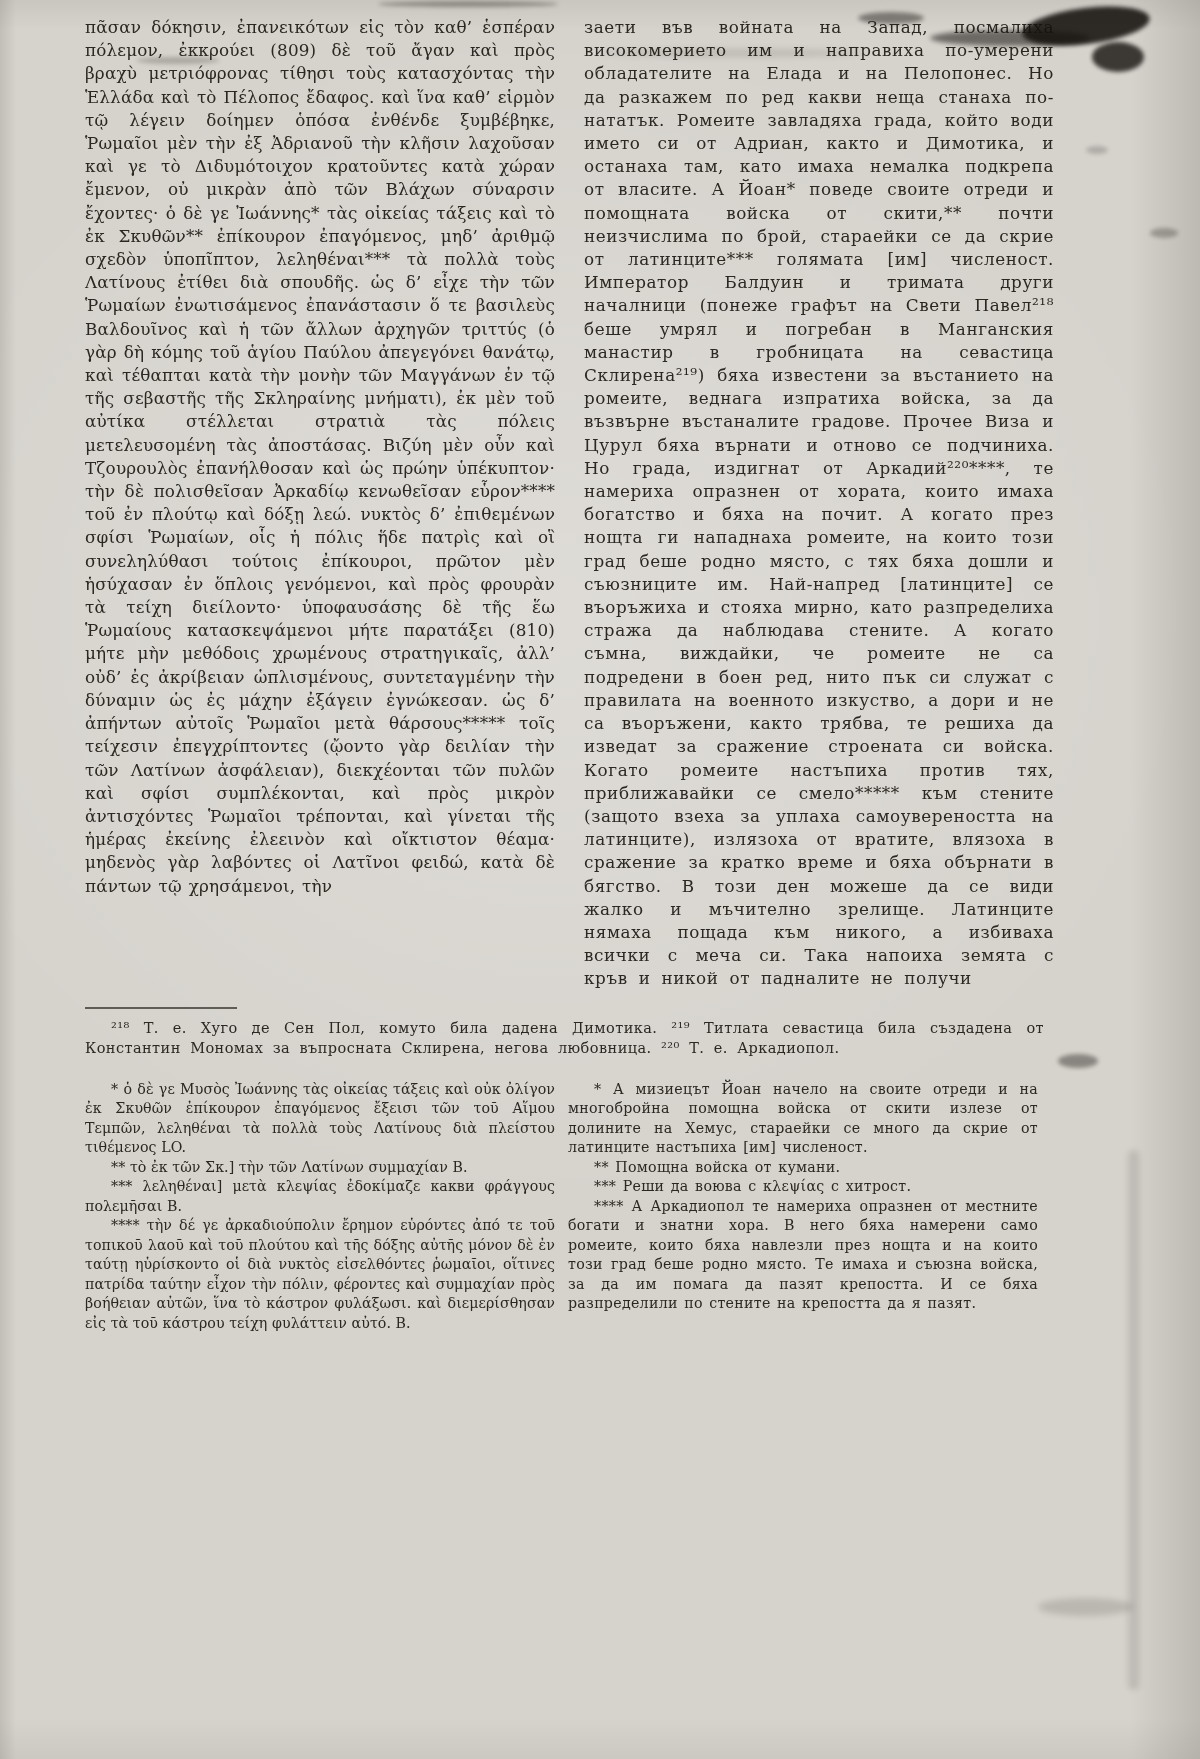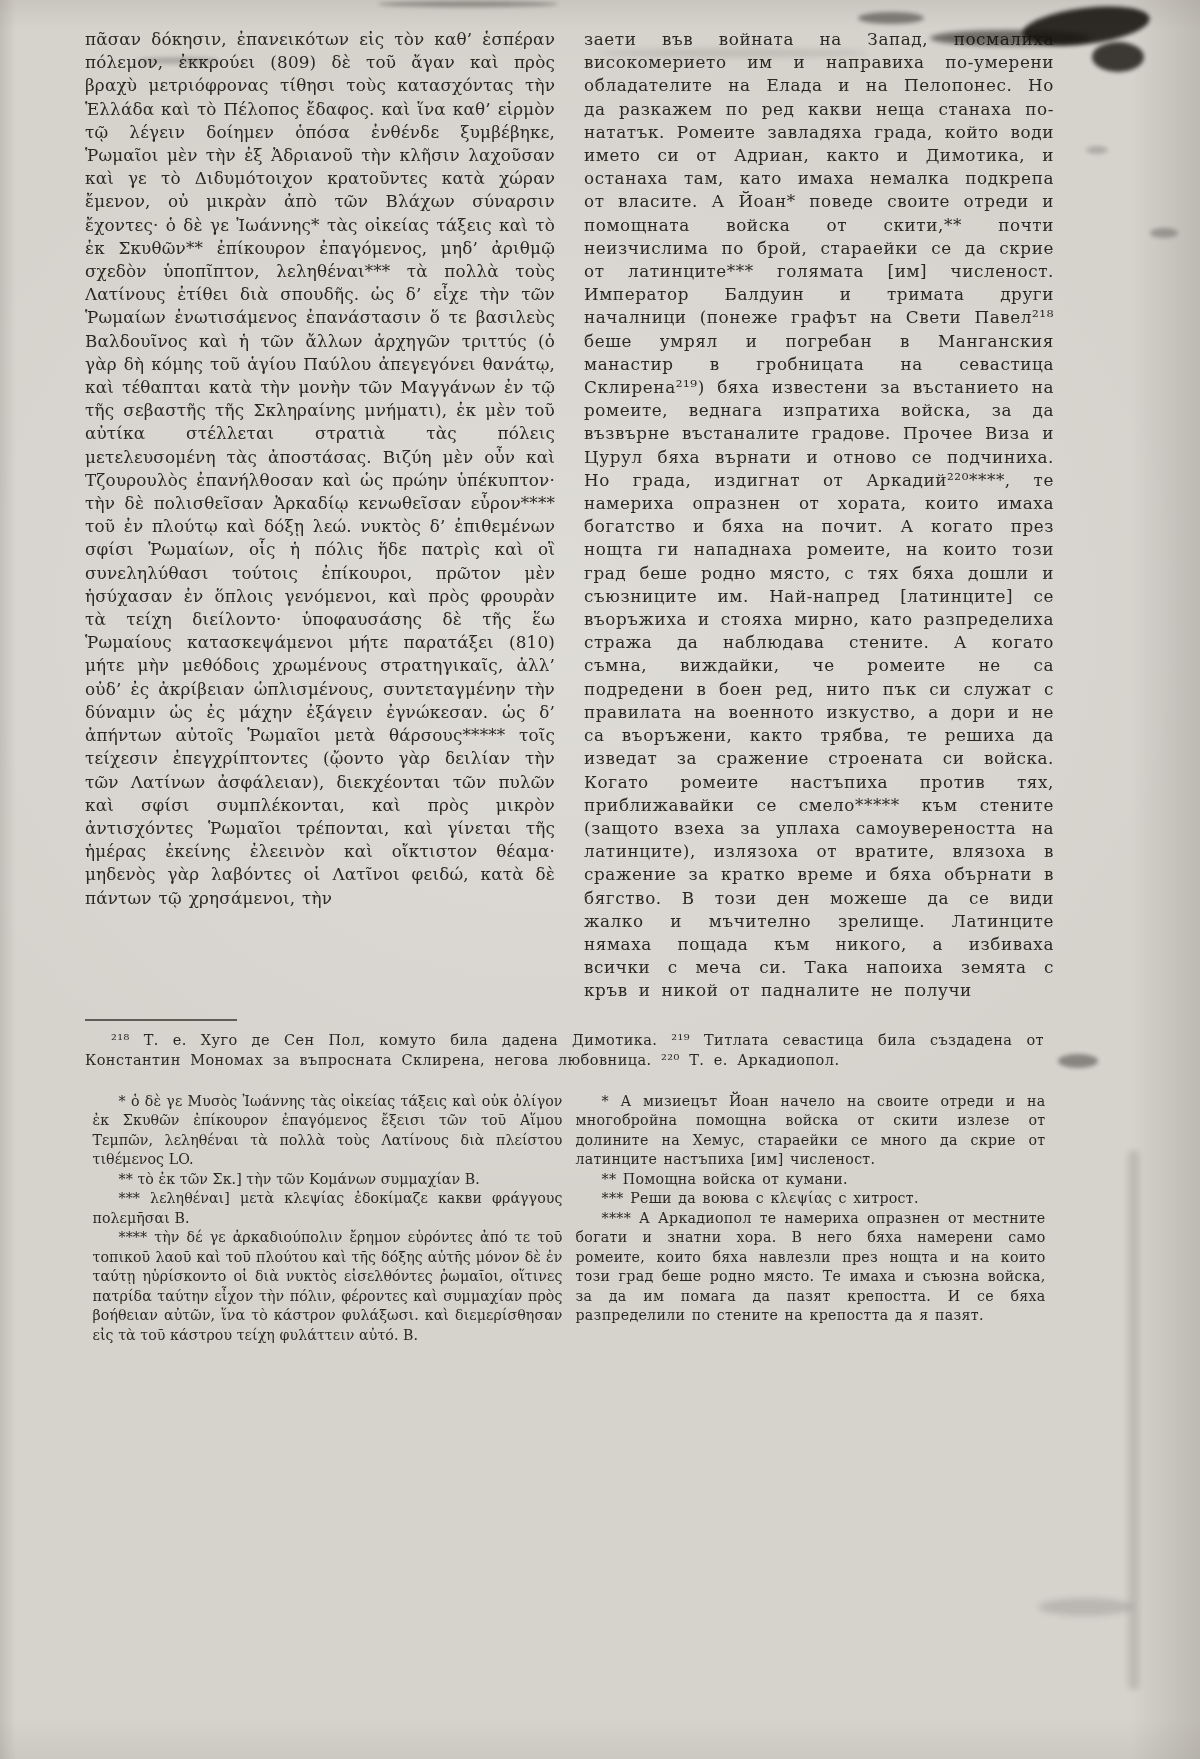--- a/index.html
+++ b/index.html
@@ -33,21 +33,21 @@
     white-space: nowrap;
   }
   .header-rule {
     position: absolute; left: 300px; top: 54px;
     width: 262px; height: 2px; background: rgba(62,58,50,0.55);
   }
 
   
   .main-columns {
     display: flex; gap: 29px;
-    margin: 28px 147px 0 85px;
+    margin: 16px 147px 0 85px;
   }
   .col { width: 470px; flex: 0 0 470px; }
   .main-text {
     margin: 0;
     font-size: 16.8px;
     line-height: 23.2px;
     text-align: justify;
     hyphens: none;
   }
   .main-text.greek { letter-spacing: 0.01em; word-spacing: 0.08em; }
@@ -58,21 +58,21 @@
   .footnote-rule {
     width: 152px; height: 2px; background: rgba(55,52,45,0.75);
     margin: 0 0 9px 0;
   }
   .numbered-notes {
     margin: 0 9px 22px 0;
     font-size: 14.5px; line-height: 20px;
     text-align: justify; text-indent: 26px;
     letter-spacing: 0.03em; word-spacing: 0.30em;
   }
-  .fn-columns { display: flex; gap: 13px; justify-content: center; }
+  .fn-columns { display: flex; gap: 13px; }
   .fn-col { width: 470px; flex: 0 0 470px; }
   .fn-col p {
     margin: 0;
     font-size: 14.2px; line-height: 19.5px;
     text-align: justify; text-indent: 26px;
     hyphens: none;
   }
   .fn-col.greek p { letter-spacing: 0.005em; }
   .fn-col.bulgarian p { letter-spacing: 0.02em; word-spacing: 0.12em; }
 
@@ -106,21 +106,21 @@
     </div>
   </div>
 
   <div class="notes-section">
     <div class="footnote-rule"></div>
     <p class="numbered-notes">²¹⁸ Т. е. Хуго де Сен Пол, комуто била дадена Димотика. ²¹⁹ Титлата севастица била създадена от Константин Мономах за въпросната Склирена, негова любовница. ²²⁰ Т. е. Аркадиопол.</p>
 
     <div class="fn-columns">
       <div class="fn-col greek">
         <p>* ὁ δὲ γε Μυσὸς Ἰωάννης τὰς οἰκείας τάξεις καὶ οὐκ ὀλίγον ἐκ Σκυθῶν ἐπίκουρον ἐπαγόμενος ἔξεισι τῶν τοῦ Αἵμου Τεμπῶν, λεληθέναι τὰ πολλὰ τοὺς Λατίνους διὰ πλείστου τιθέμενος LO.</p>
-        <p>** τὸ ἐκ τῶν Σκ.] τὴν τῶν Κομάνων συμμαχίαν Β.</p>
+        <p>** τὸ ἐκ τῶν Σκ.] τὴν τῶν Λατίνων συμμαχίαν Β.</p>
         <p>*** λεληθέναι] μετὰ κλεψίας ἐδοκίμαζε какви φράγγους πολεμῆσαι Β.</p>
         <p>**** τὴν δέ γε ἀρκαδιούπολιν ἔρημον εὑρόντες ἀπό τε τοῦ τοπικοῦ λαοῦ καὶ τοῦ πλούτου καὶ τῆς δόξης αὐτῆς μόνον δὲ ἐν ταύτῃ ηὑρίσκοντο οἱ διὰ νυκτὸς εἰσελθόντες ῥωμαῖοι, οἵτινες πατρίδα ταύτην εἶχον τὴν πόλιν, φέροντες καὶ συμμαχίαν πρὸς βοήθειαν αὐτῶν, ἵνα τὸ κάστρον φυλάξωσι. καὶ διεμερίσθησαν εἰς τὰ τοῦ κάστρου τείχη φυλάττειν αὐτό. Β.</p>
       </div>
       <div class="fn-col bulgarian">
         <p>* А мизиецът Йоан начело на своите отреди и на многобройна помощна войска от скити излезе от долините на Хемус, стараейки се много да скрие от латинците настъпиха [им] численост.</p>
         <p>** Помощна войска от кумани.</p>
         <p>*** Реши да воюва с κλεψίας с хитрост.</p>
         <p>**** А Аркадиопол те намериха опразнен от местните богати и знатни хора. В него бяха намерени само ромеите, които бяха навлезли през нощта и на които този град беше родно място. Те имаха и съюзна войска, за да им помага да пазят крепостта. И се бяха разпределили по стените на крепостта да я пазят.</p>
       </div>
     </div>

